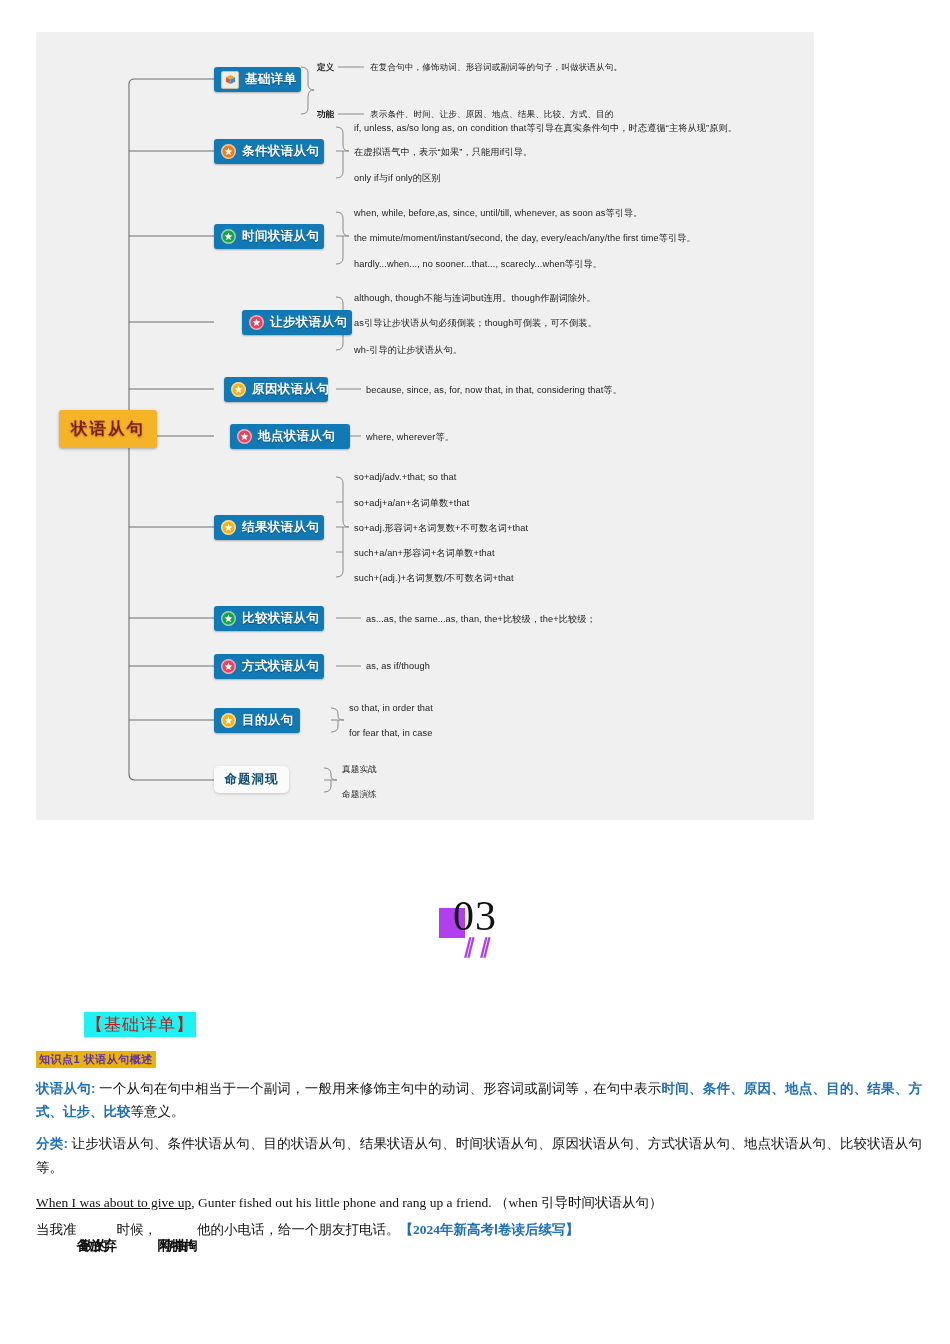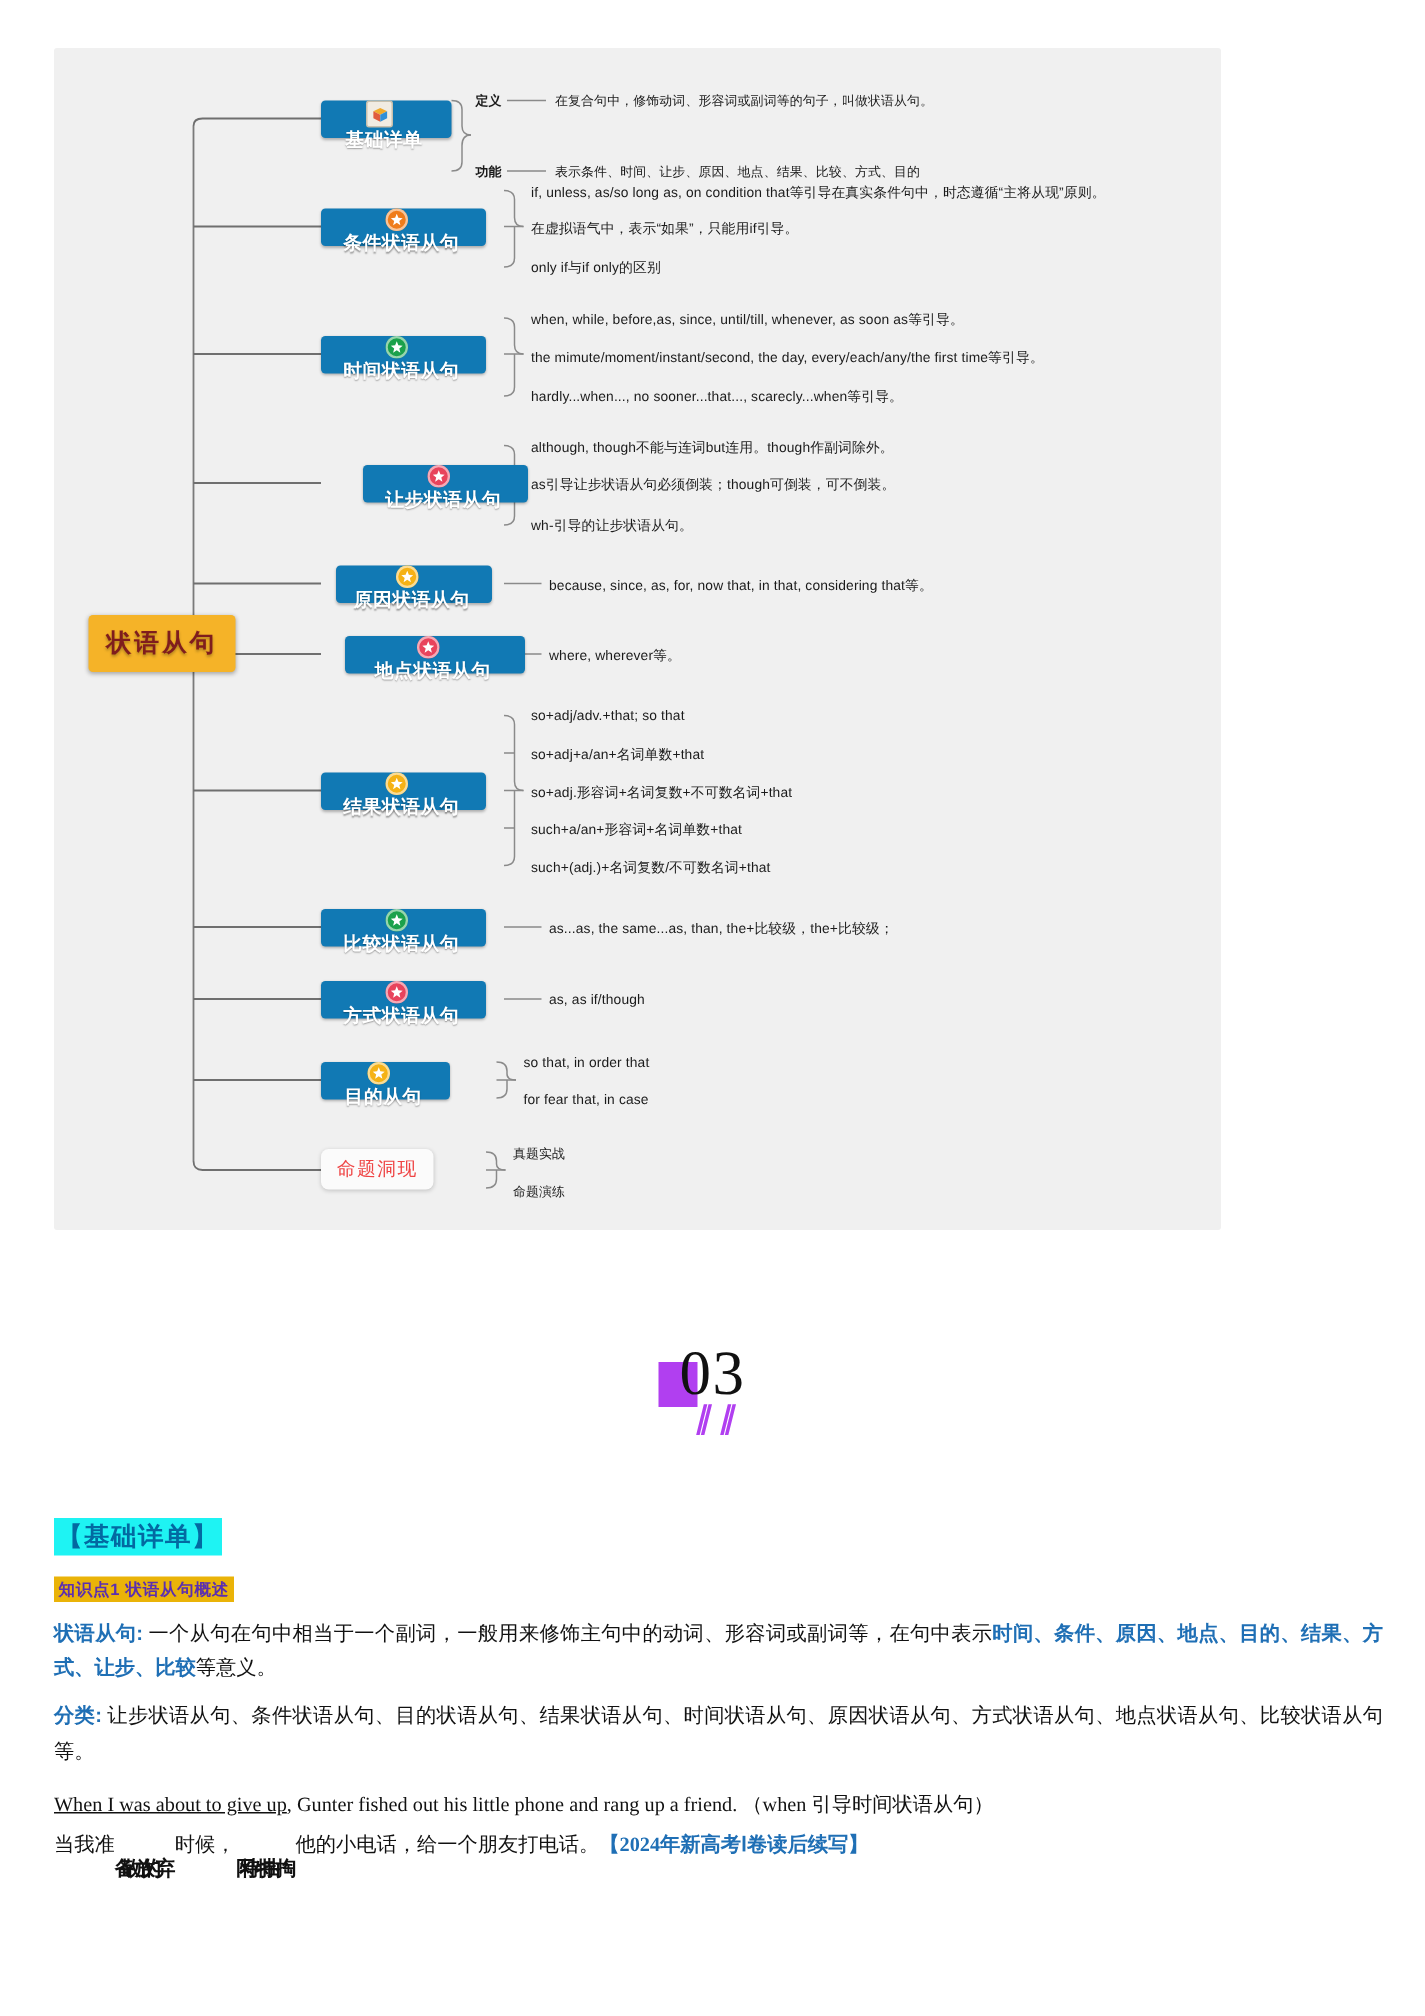--- a/index.html
+++ b/index.html
@@ -16,21 +16,20 @@
     font-family:"Liberation Sans", sans-serif;
   }
   #mm-svg{position:absolute;left:0;top:0;width:778px;height:788px;}
 
   .node{
     position:absolute;display:flex;align-items:center;
     background:#1179b4;color:#ffffff;border-radius:3px;
     box-shadow:0 1px 2px rgba(0,0,0,.28);
     padding:0 10px 0 7px;height:25px;box-sizing:border-box;
     white-space:nowrap;
-    flex-direction:column;
   }
   .node .nlabel{
     font-size:12.5px;font-weight:bold;letter-spacing:.4px;
     text-shadow:0 1px 1px rgba(0,0,0,.35);
   }
   .badge{
     width:15px;height:15px;border-radius:50%;
     display:inline-flex;align-items:center;justify-content:center;
     margin-right:6px;flex:0 0 auto;
     box-shadow:0 0 0 1.5px rgba(255,255,255,.55) inset;
@@ -55,21 +54,21 @@
     text-shadow:0 1px 2px rgba(0,0,0,.3);
   }
 
   .white-node{
     position:absolute;background:#fbfbfb;border-radius:5px;
     box-shadow:0 1px 3px rgba(0,0,0,.18);
     display:flex;align-items:center;justify-content:center;
     height:27px;
   }
   .white-node span{
-    font-size:12.5px;font-weight:normal;color:#ef4444;letter-spacing:1px;
+    font-size:12.5px;font-weight:bold;color:#0c4a6e;letter-spacing:1px;
   }
 
   .leaf{
     position:absolute;font-size:9.2px;font-weight:normal;color:#1a1a1a;
     white-space:nowrap;letter-spacing:.1px;
   }
   .leaf.small{font-size:8.6px;}
   .sub-label{
     position:absolute;font-size:8.6px;font-weight:bold;color:#1a1a1a;
     white-space:nowrap;
@@ -101,23 +100,23 @@
     background:#b13ff0;
   }
   .title-hl .txt{
     position:relative;font-family:"Liberation Sans", sans-serif;
     font-size:24px;font-weight:bold;color:#111;letter-spacing:2px;
   }
 
   
   #doc{position:absolute;left:36px;top:1012px;width:886px;}
   .h-basic{
-    display:inline-block;background:#1ef3f3;color:#0369a1;
+    display:inline-block;background:#1ef3f3;color:#b91c1c;
     font-family:"Liberation Sans", sans-serif;
-    font-size:17px;font-weight:bold;letter-spacing:1px;padding:1px 2px;
+    font-size:17px;font-weight:normal;letter-spacing:1px;padding:1px 2px;margin-left:48px;
   }
   .h-kp{
     display:inline-block;margin-top:14px;
     background:#eab308;color:#5b2fb0;
     font-family:"Liberation Sans", sans-serif;
     font-size:11px;font-weight:bold;letter-spacing:.5px;padding:1px 3px;
   }
   .p{
     margin-top:9px;font-size:13.5px;color:#111;line-height:1.72;
     text-align:justify;

